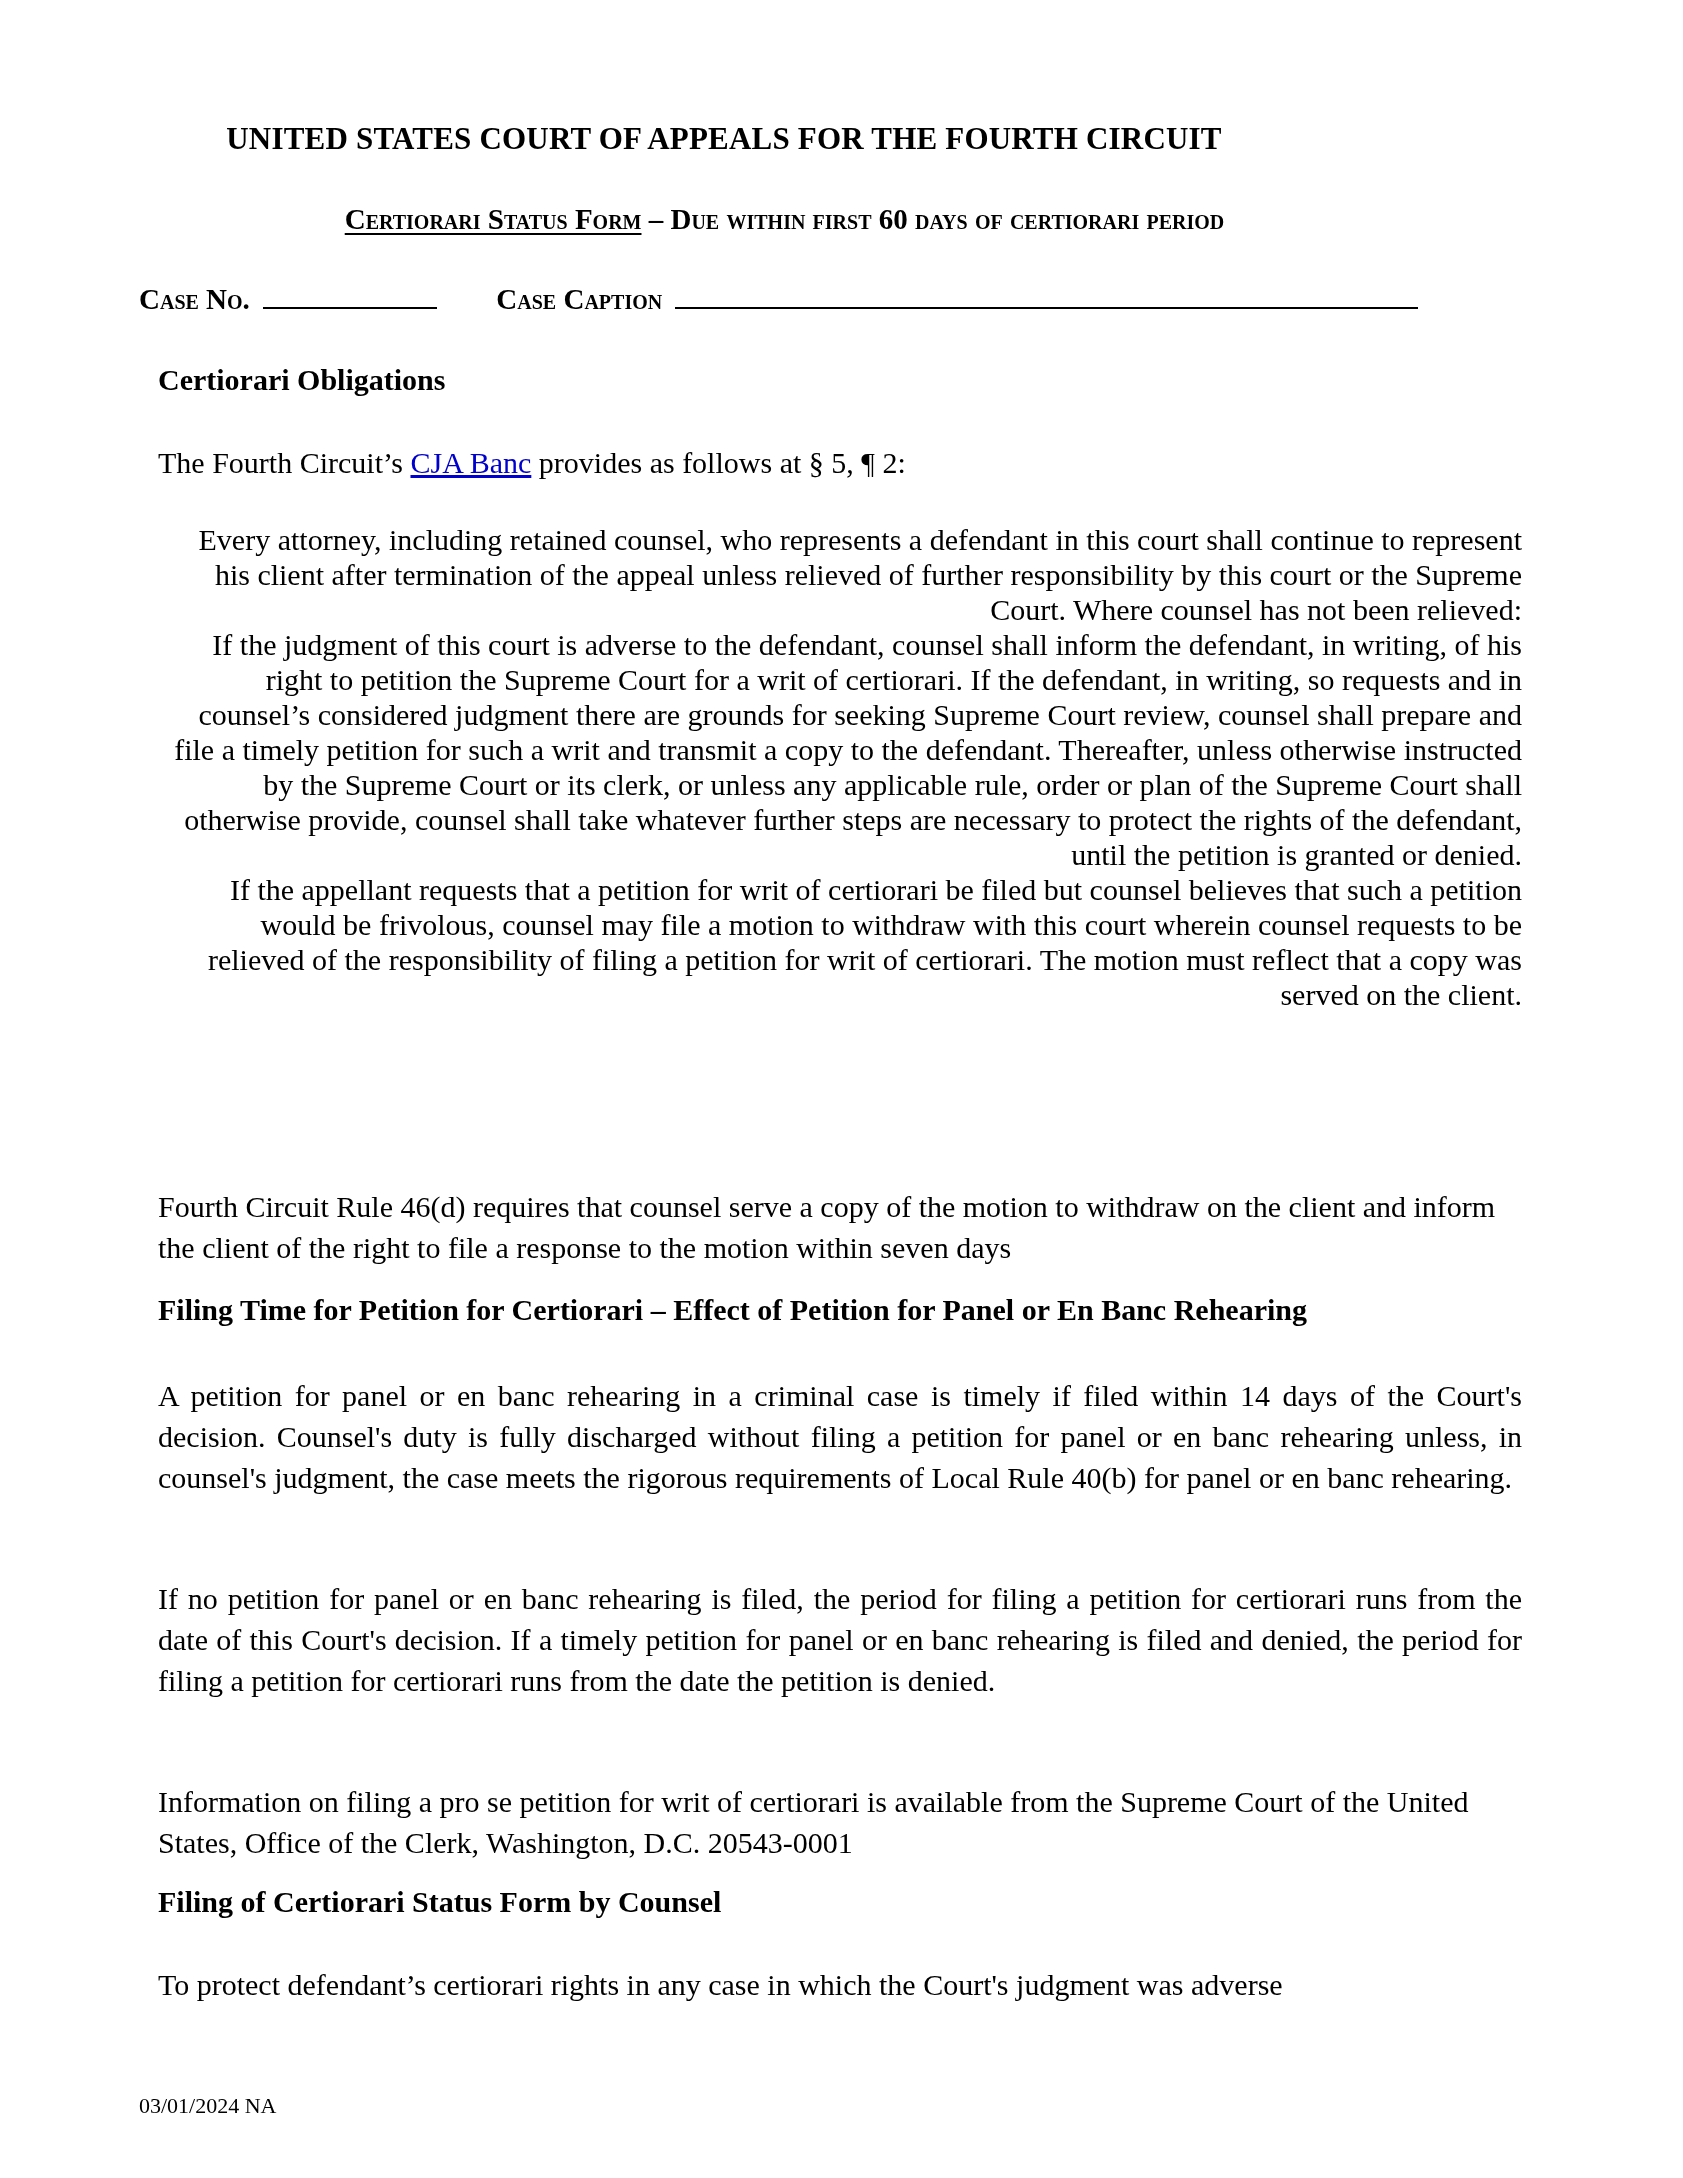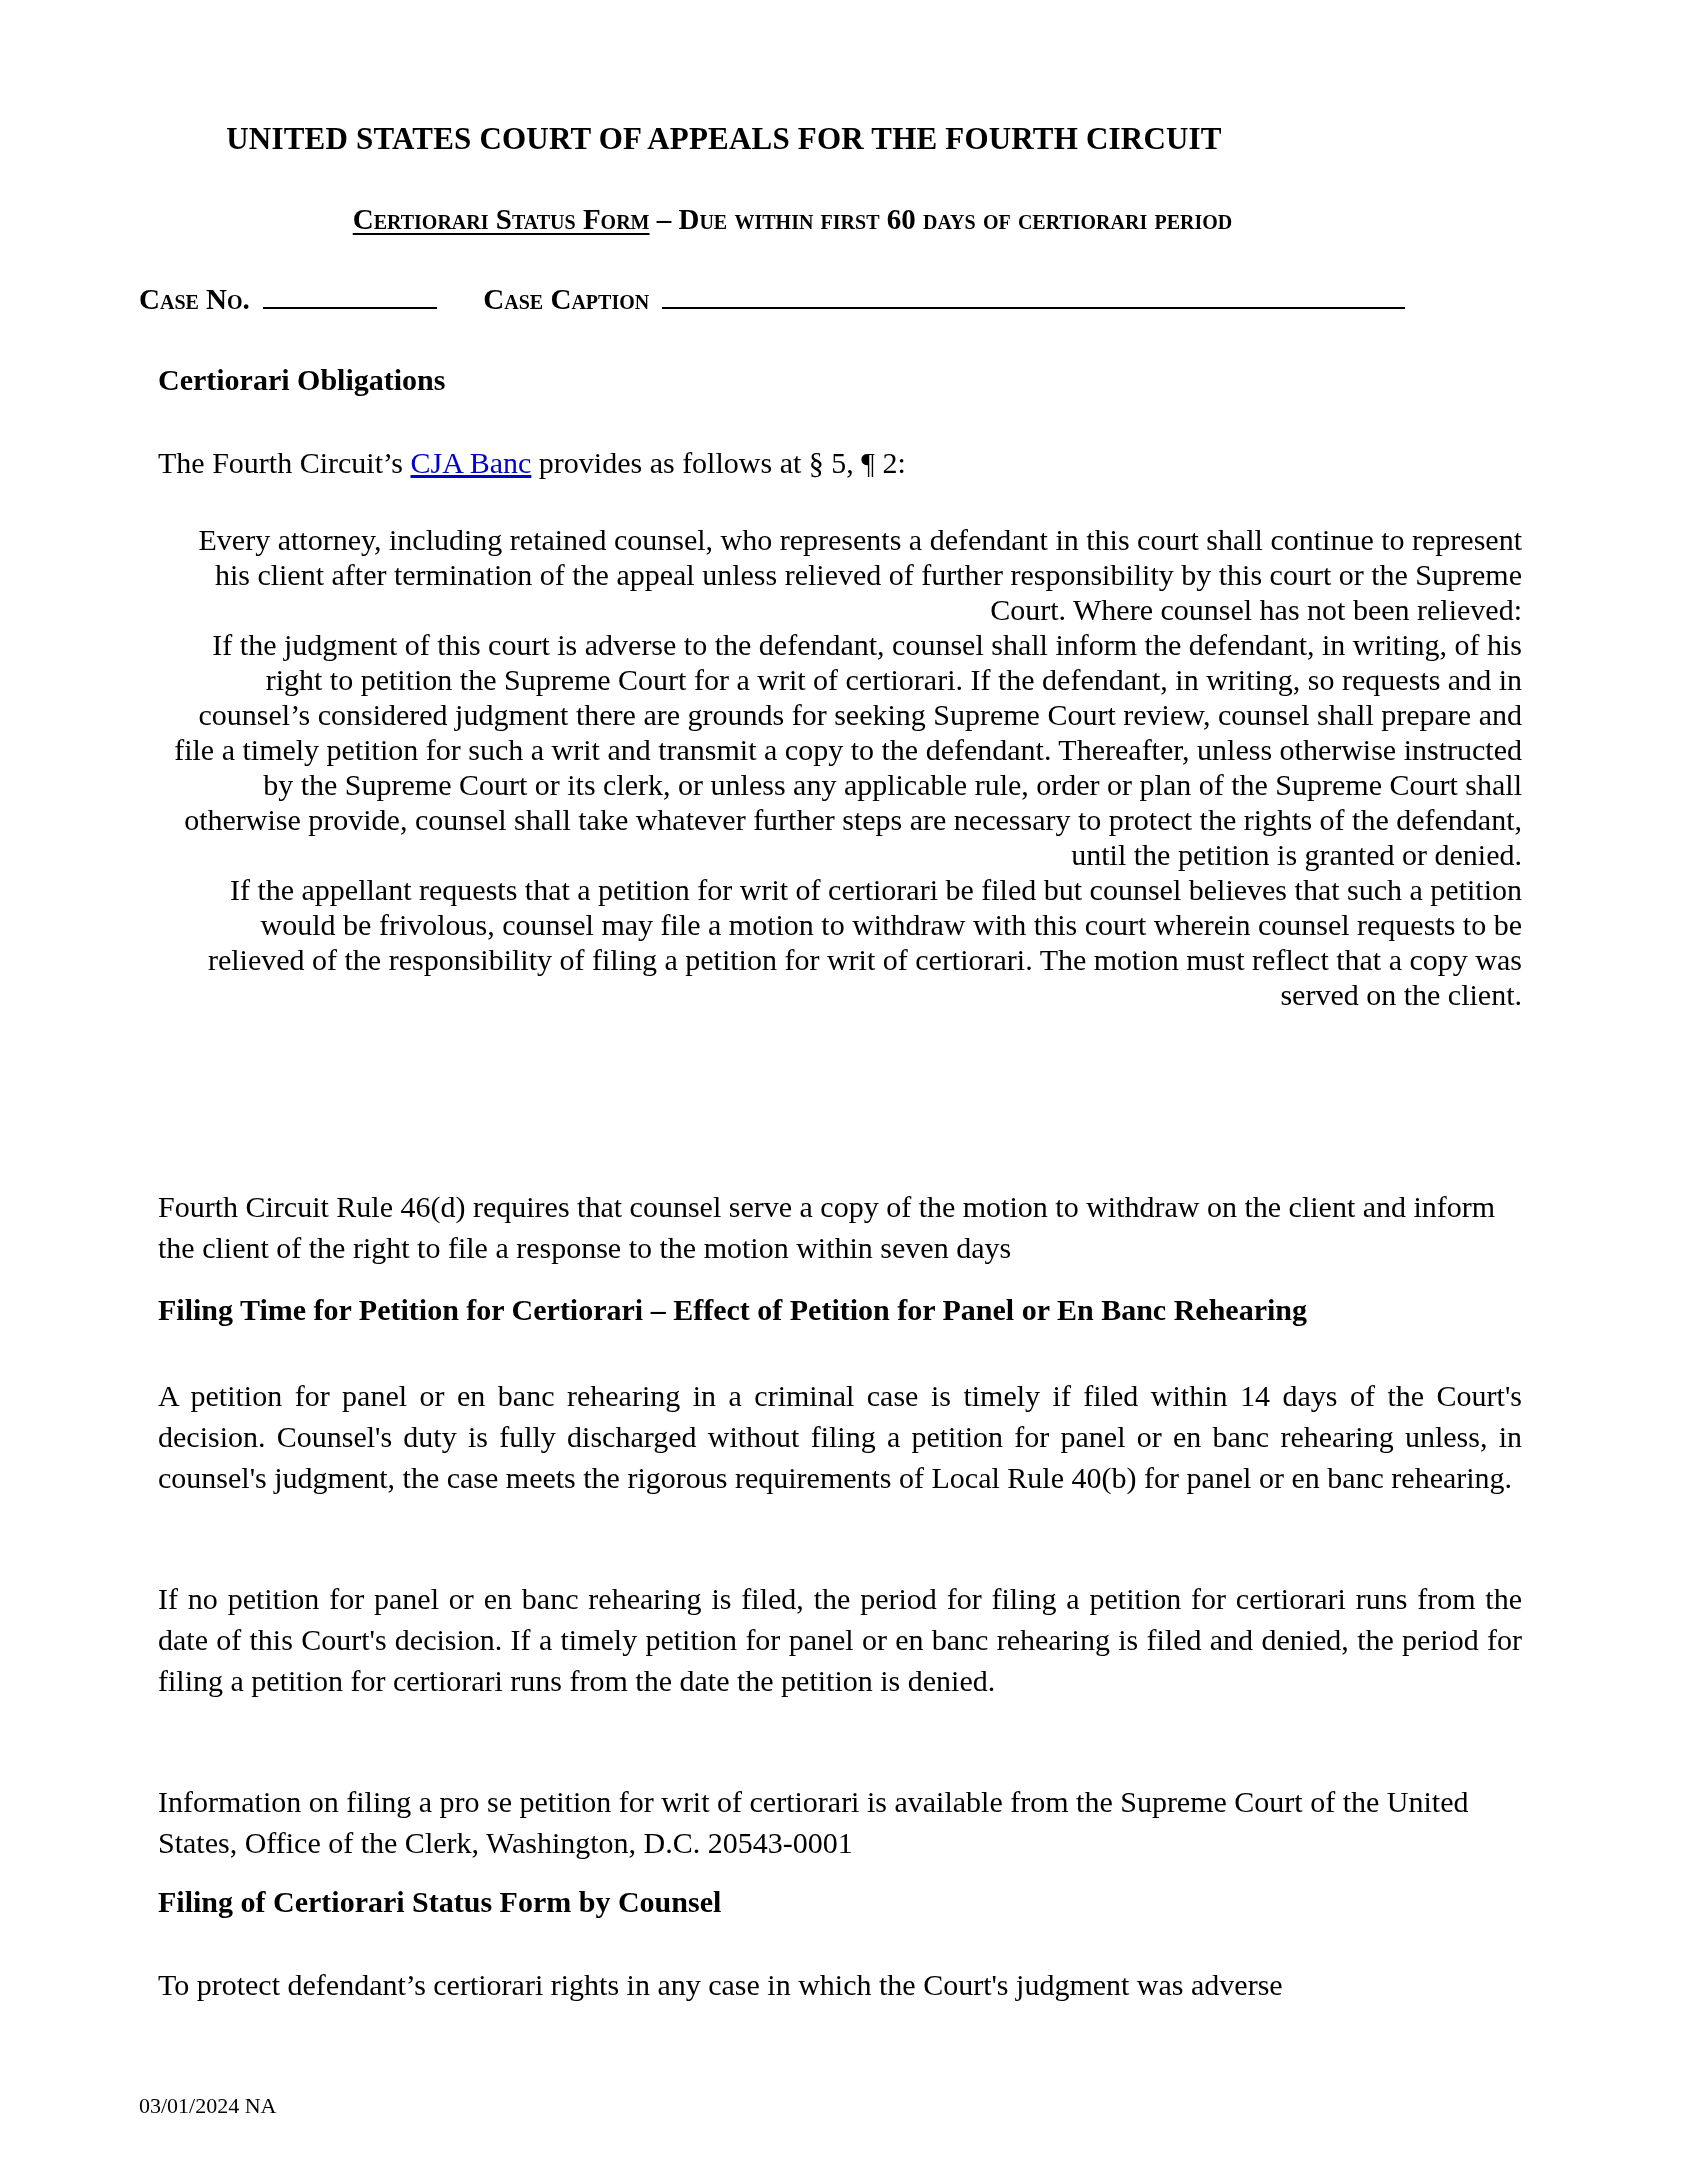--- a/index.html
+++ b/index.html
@@ -8,21 +8,21 @@
       font-family: "Liberation Serif", "DejaVu Serif", serif;
       color: #000;
     }
     .abs { position: absolute; }
     .title {
       left: 0; width: 1448px; top: 121px; text-align: center;
       font-size: 31px; font-weight: bold; letter-spacing: 0.2px;
     }
     .subtitle {
       left: 0; width: 1569px; top: 203px; text-align: center;
-      font-size: 29px; font-weight: bold; font-variant: small-caps; margin-left: 8px;
+      font-size: 29px; font-weight: bold; font-variant: small-caps;
     }
     .subtitle .ul { text-decoration: underline; text-decoration-thickness: 2px; text-underline-offset: 4px; }
     .caserow {
       left: 139px; top: 281px; font-size: 29px; font-weight: bold; font-variant: small-caps;
       white-space: nowrap;
     }
     .blank { display: inline-block; border-bottom: 2.5px solid #000; vertical-align: baseline; height: 26px; }
     .content { left: 158px; width: 1364px; top: 0; }
     .h { font-weight: bold; font-size: 30px; position: absolute; left: 0; white-space: nowrap; }
     .p { font-size: 30px; line-height: 41px; position: absolute; left: 0; width: 1364px; text-align: justify; }
@@ -37,21 +37,21 @@
 
 <div class="abs title">UNITED STATES COURT OF APPEALS FOR THE FOURTH CIRCUIT</div>
 
 <div class="abs subtitle">
   <span class="ul">Certiorari Status Form</span><span> – Due within first 60 days of certiorari period</span>
 </div>
 
 <div class="abs caserow">
   <span>Case No.</span>
   <span class="blank" style="width:174px; margin-left:6px;"></span>
-  <span style="margin-left:39px;">Case Caption</span>
+  <span style="margin-left:52px;">Case Caption</span>
   <span class="blank" style="width:743px; margin-left:6px;"></span>
 </div>
 
 <div class="abs content">
 
   <div class="h" style="top:363px;">Certiorari Obligations</div>
 
   <div class="p ragged" style="top:442px;">
     <span>The Fourth Circuit’s </span><a class="link" href="#">CJA Banc</a><span> provides as follows at § 5, ¶ 2:</span>
   </div>

